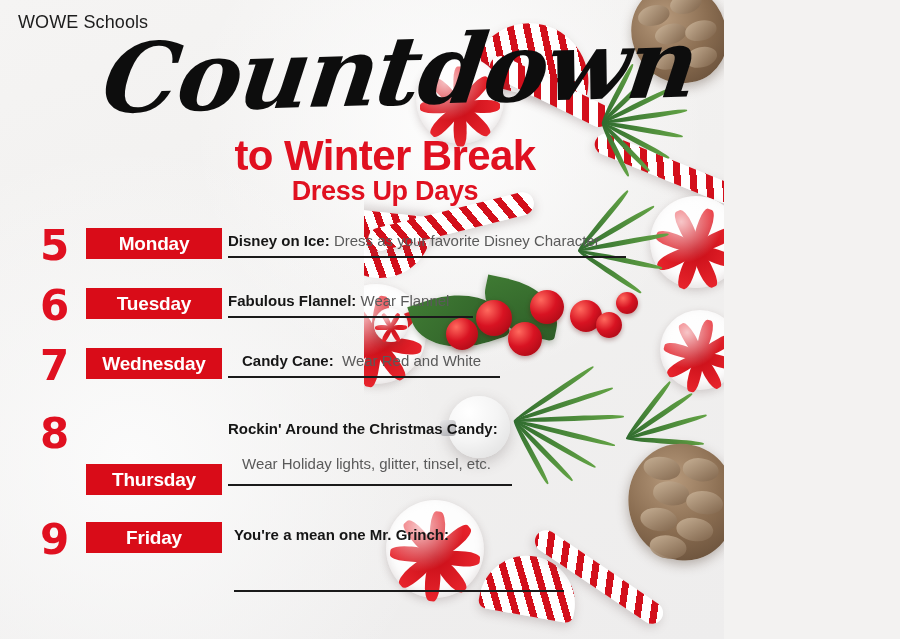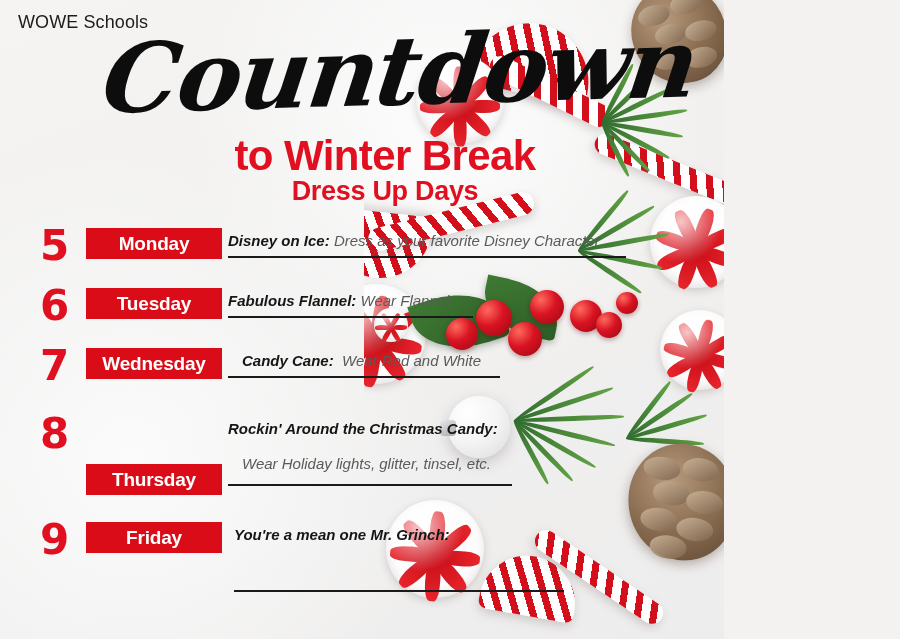--- a/index.html
+++ b/index.html
@@ -57,21 +57,21 @@
   .sub2{position:absolute;left:95px;top:176px;width:580px;text-align:center;
         font-size:27px;font-weight:700;color:#e01020;letter-spacing:-.3px;}
 
   .row{position:absolute;left:0;width:660px;}
   .num{position:absolute;left:40px;font-family:"DejaVu Sans", sans-serif;
        font-weight:700;font-size:42px;color:#e01020;line-height:1;}
   .badge{position:absolute;left:86px;width:136px;height:31px;background:#d90c18;
          color:#fff;font-size:19px;font-weight:700;text-align:center;line-height:31px;
          letter-spacing:-.2px;}
   .desc{position:absolute;left:228px;}
-  .ln{white-space:nowrap;font-size:15px;color:#5a5a5a;line-height:1.45;font-style:italic;}
+  .ln{white-space:nowrap;font-size:15px;color:#5a5a5a;line-height:1.45;}
   .ln b{color:#161616;font-weight:700;}
   .ln.ind{padding-left:14px;}
   .rule{position:absolute;height:2px;background:#1a1a1a;}
 </style>
 </head>
 <body>
 
 <div class="poster">
 
   <div class="photo">

